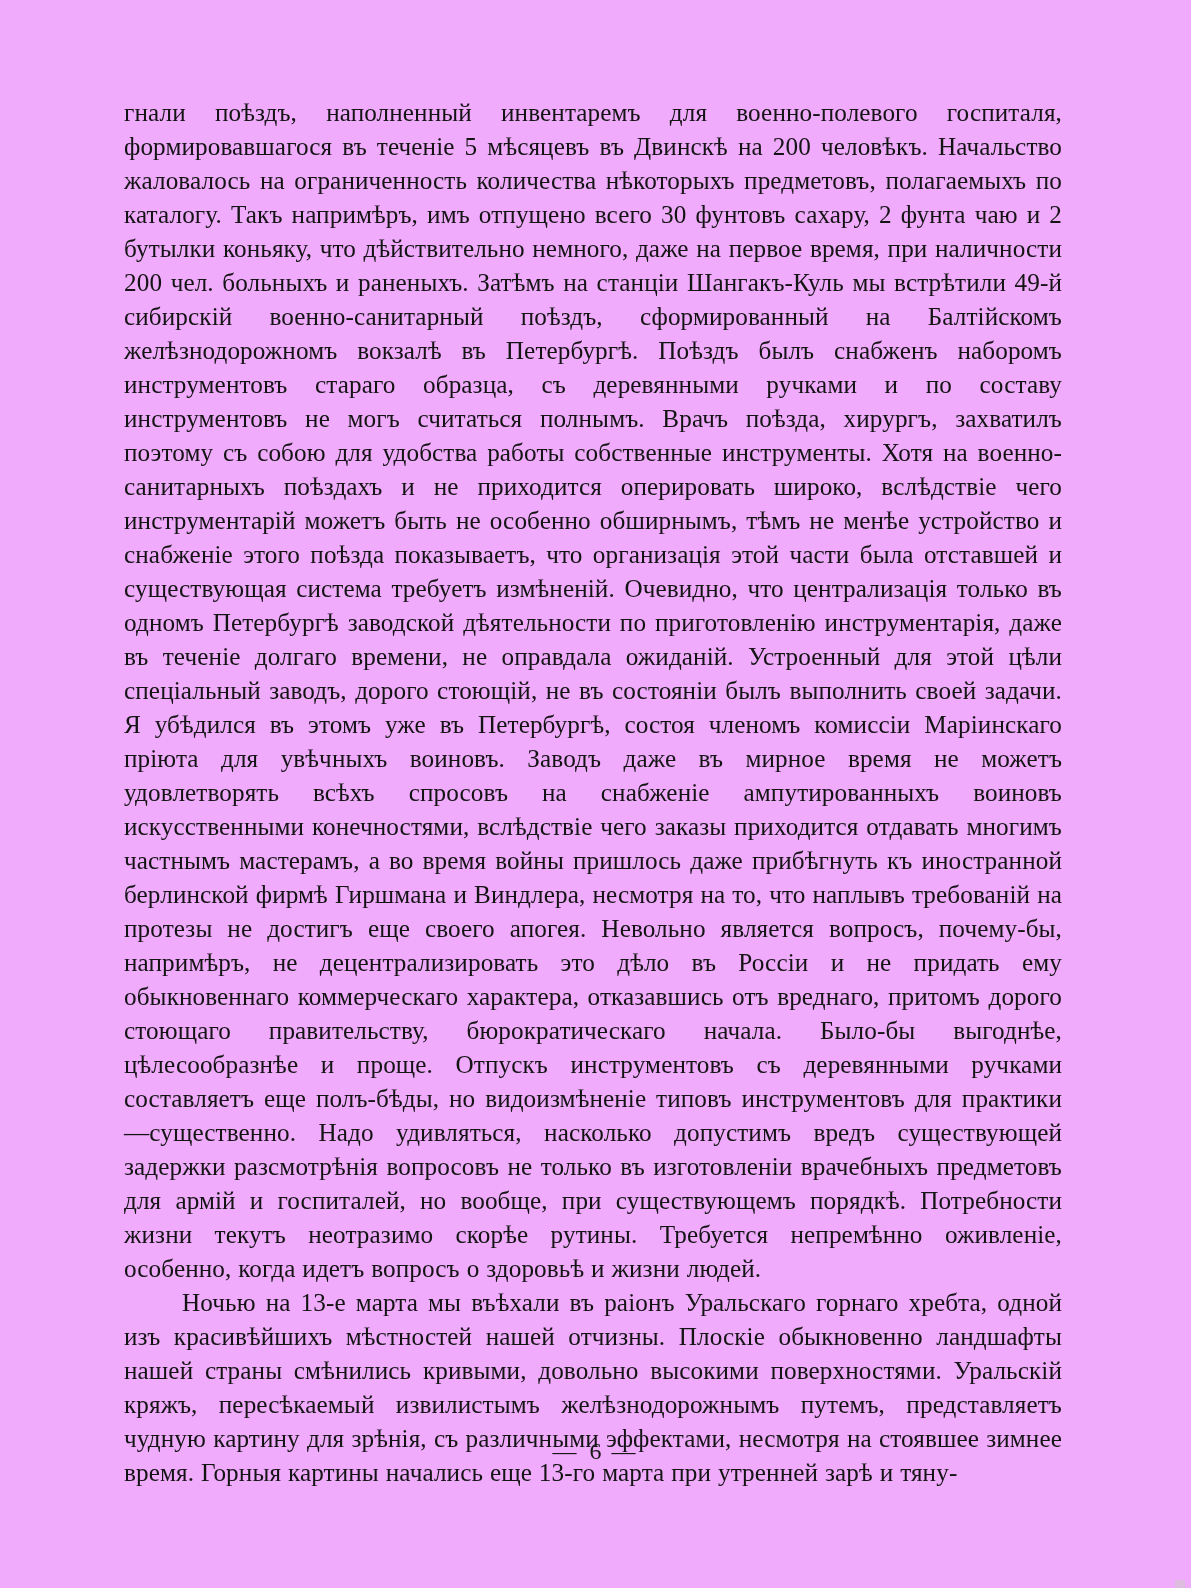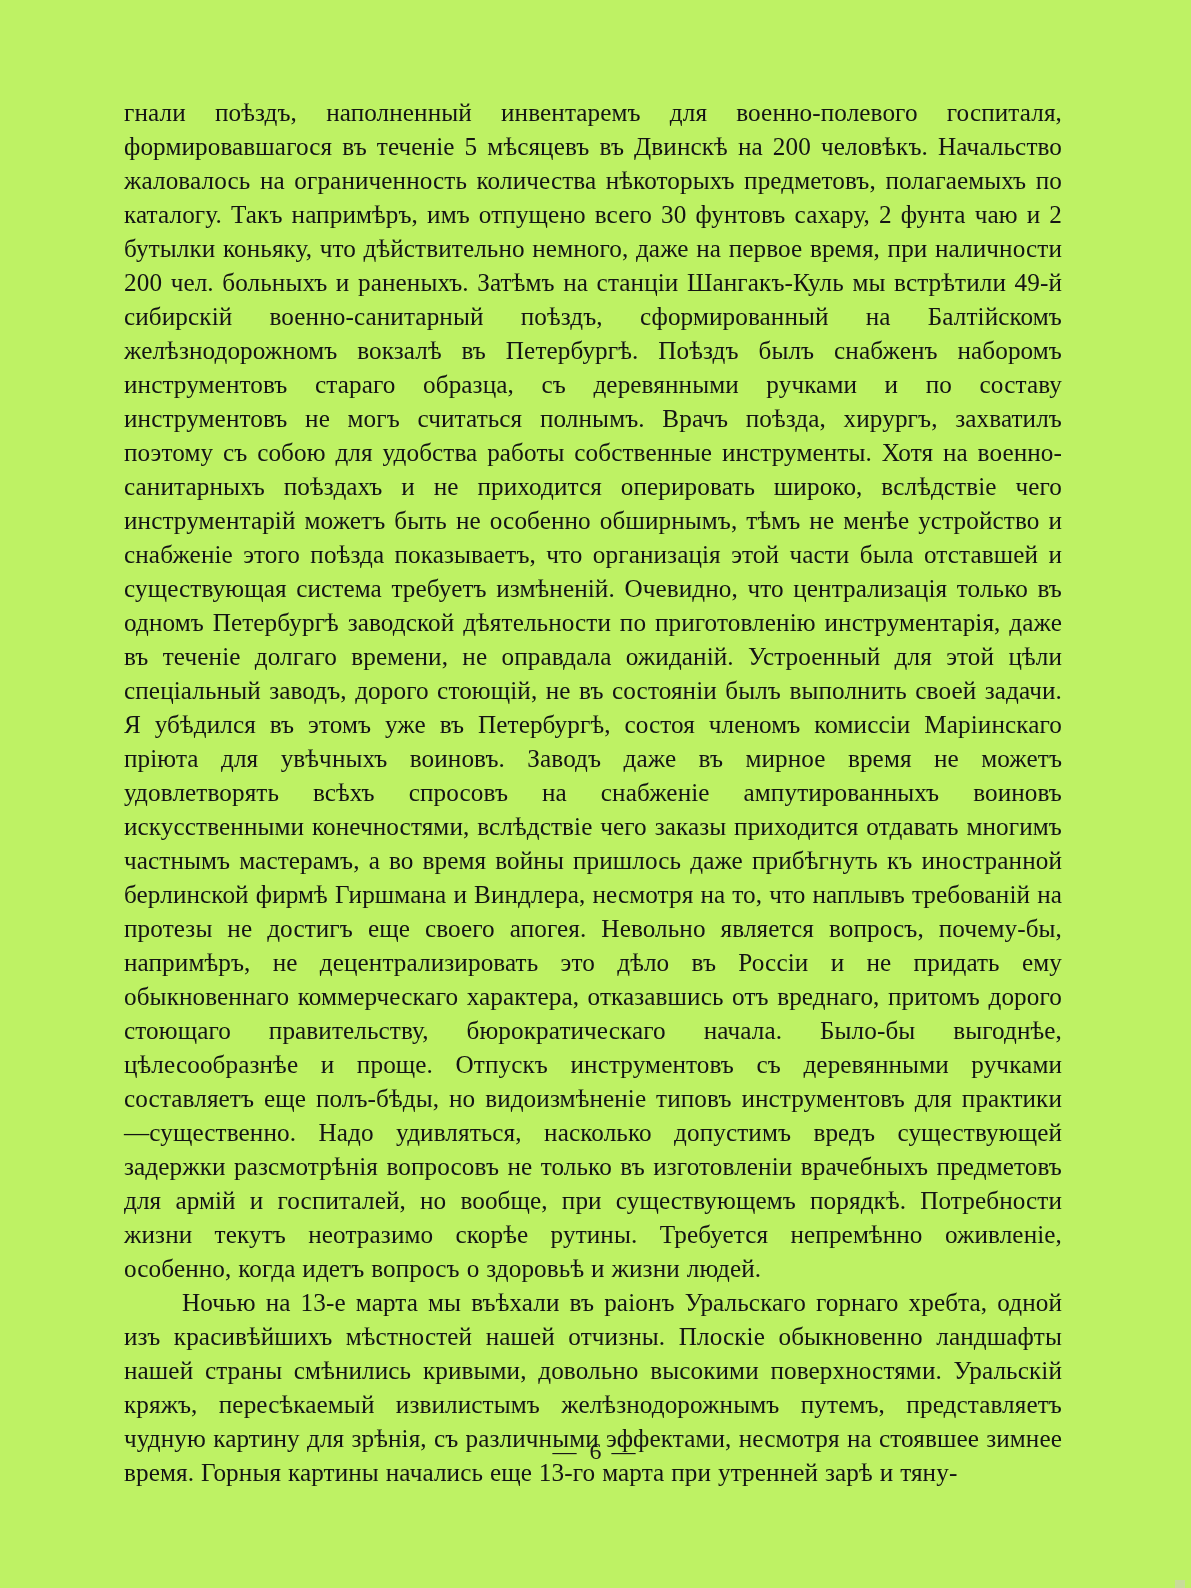--- a/index.html
+++ b/index.html
@@ -14,21 +14,21 @@
     color: #141414;
     position: relative;
     overflow: hidden;
   }
   .page {
     position: absolute;
     left: 0;
     top: 0;
     width: 1191px;
     height: 1588px;
-    background: #bef264;
+    background: #f0abfc;
   }
   .text-block {
     position: absolute;
     left: 124px;
     top: 96px;
     width: 938px;
   }
   .para {
     margin: 0;
     font-size: 25.2px;

